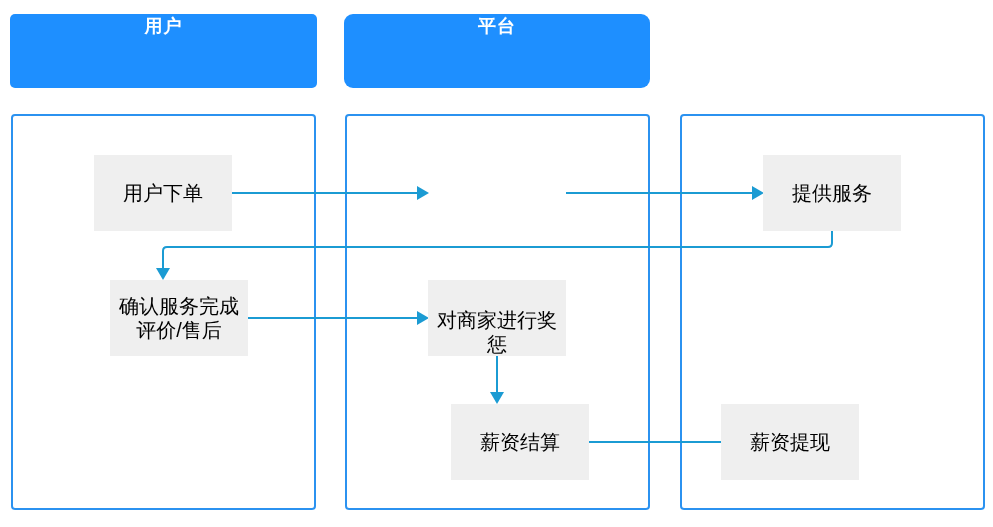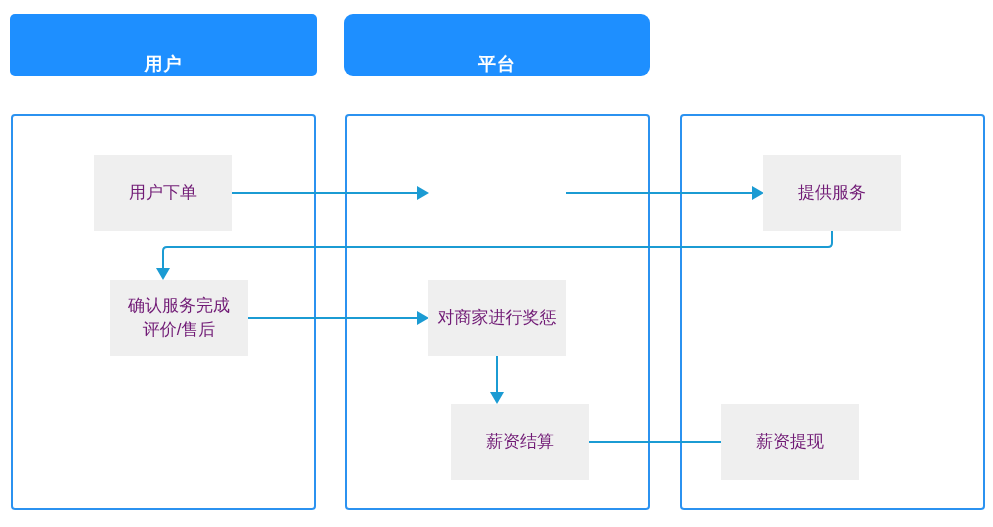--- a/index.html
+++ b/index.html
@@ -10,25 +10,25 @@
   .canvas {
     position: relative;
     width: 993px;
     height: 527px;
     background: #ffffff;
     overflow: hidden;
   }
   .lane-header {
     position: absolute;
     top: 14px;
-    height: 62px;
+    height: 74px;
     background: #1e8fff;
     border-radius: 5px;
     display: flex;
-    align-items: flex-end;
+    align-items: flex-start;
     justify-content: center;
     color: #ffffff;
     font-size: 18px;
     font-weight: bold;
     letter-spacing: 1px;
   }
   .lane-header.h-user     { left: 10px;  width: 307px; }
   .lane-header.h-platform { left: 344px; width: 306px; border-radius: 9px; }
   .lane-header.h-merchant { left: 679px; width: 306px; }
 
@@ -42,34 +42,34 @@
   }
   .lane-body.b-user     { left: 11px;  width: 305px; }
   .lane-body.b-platform { left: 345px; width: 305px; }
   .lane-body.b-merchant { left: 680px; width: 305px; }
 
   .node {
     position: absolute;
     width: 138px;
     height: 76px;
     background: #efefef;
-    color: #701a75;
-    font-size: 17px;
+    color: #000000;
+    font-size: 20px;
     line-height: 24px;
     display: flex;
     align-items: center;
     justify-content: center;
     text-align: center;
     white-space: pre-line;
   }
   .n-place-order    { left: 94px;  top: 155px; }
   .n-receive-order  { left: 428px; top: 155px; }
   .n-provide        { left: 763px; top: 155px; justify-content: center; }
   .n-confirm        { left: 110px;  top: 280px; text-align: center; }
-  .n-reward         { left: 428px; top: 280px; }
+  .n-reward         { left: 428px; top: 280px; align-items: flex-end; }
   .n-settle         { left: 428px; top: 404px; margin-left: 23px; }
   .n-withdraw       { left: 721px; top: 404px; }
 
   svg.connectors {
     position: absolute;
     left: 0; top: 0;
     width: 993px; height: 527px;
     pointer-events: none;
   }
   svg.connectors path {

